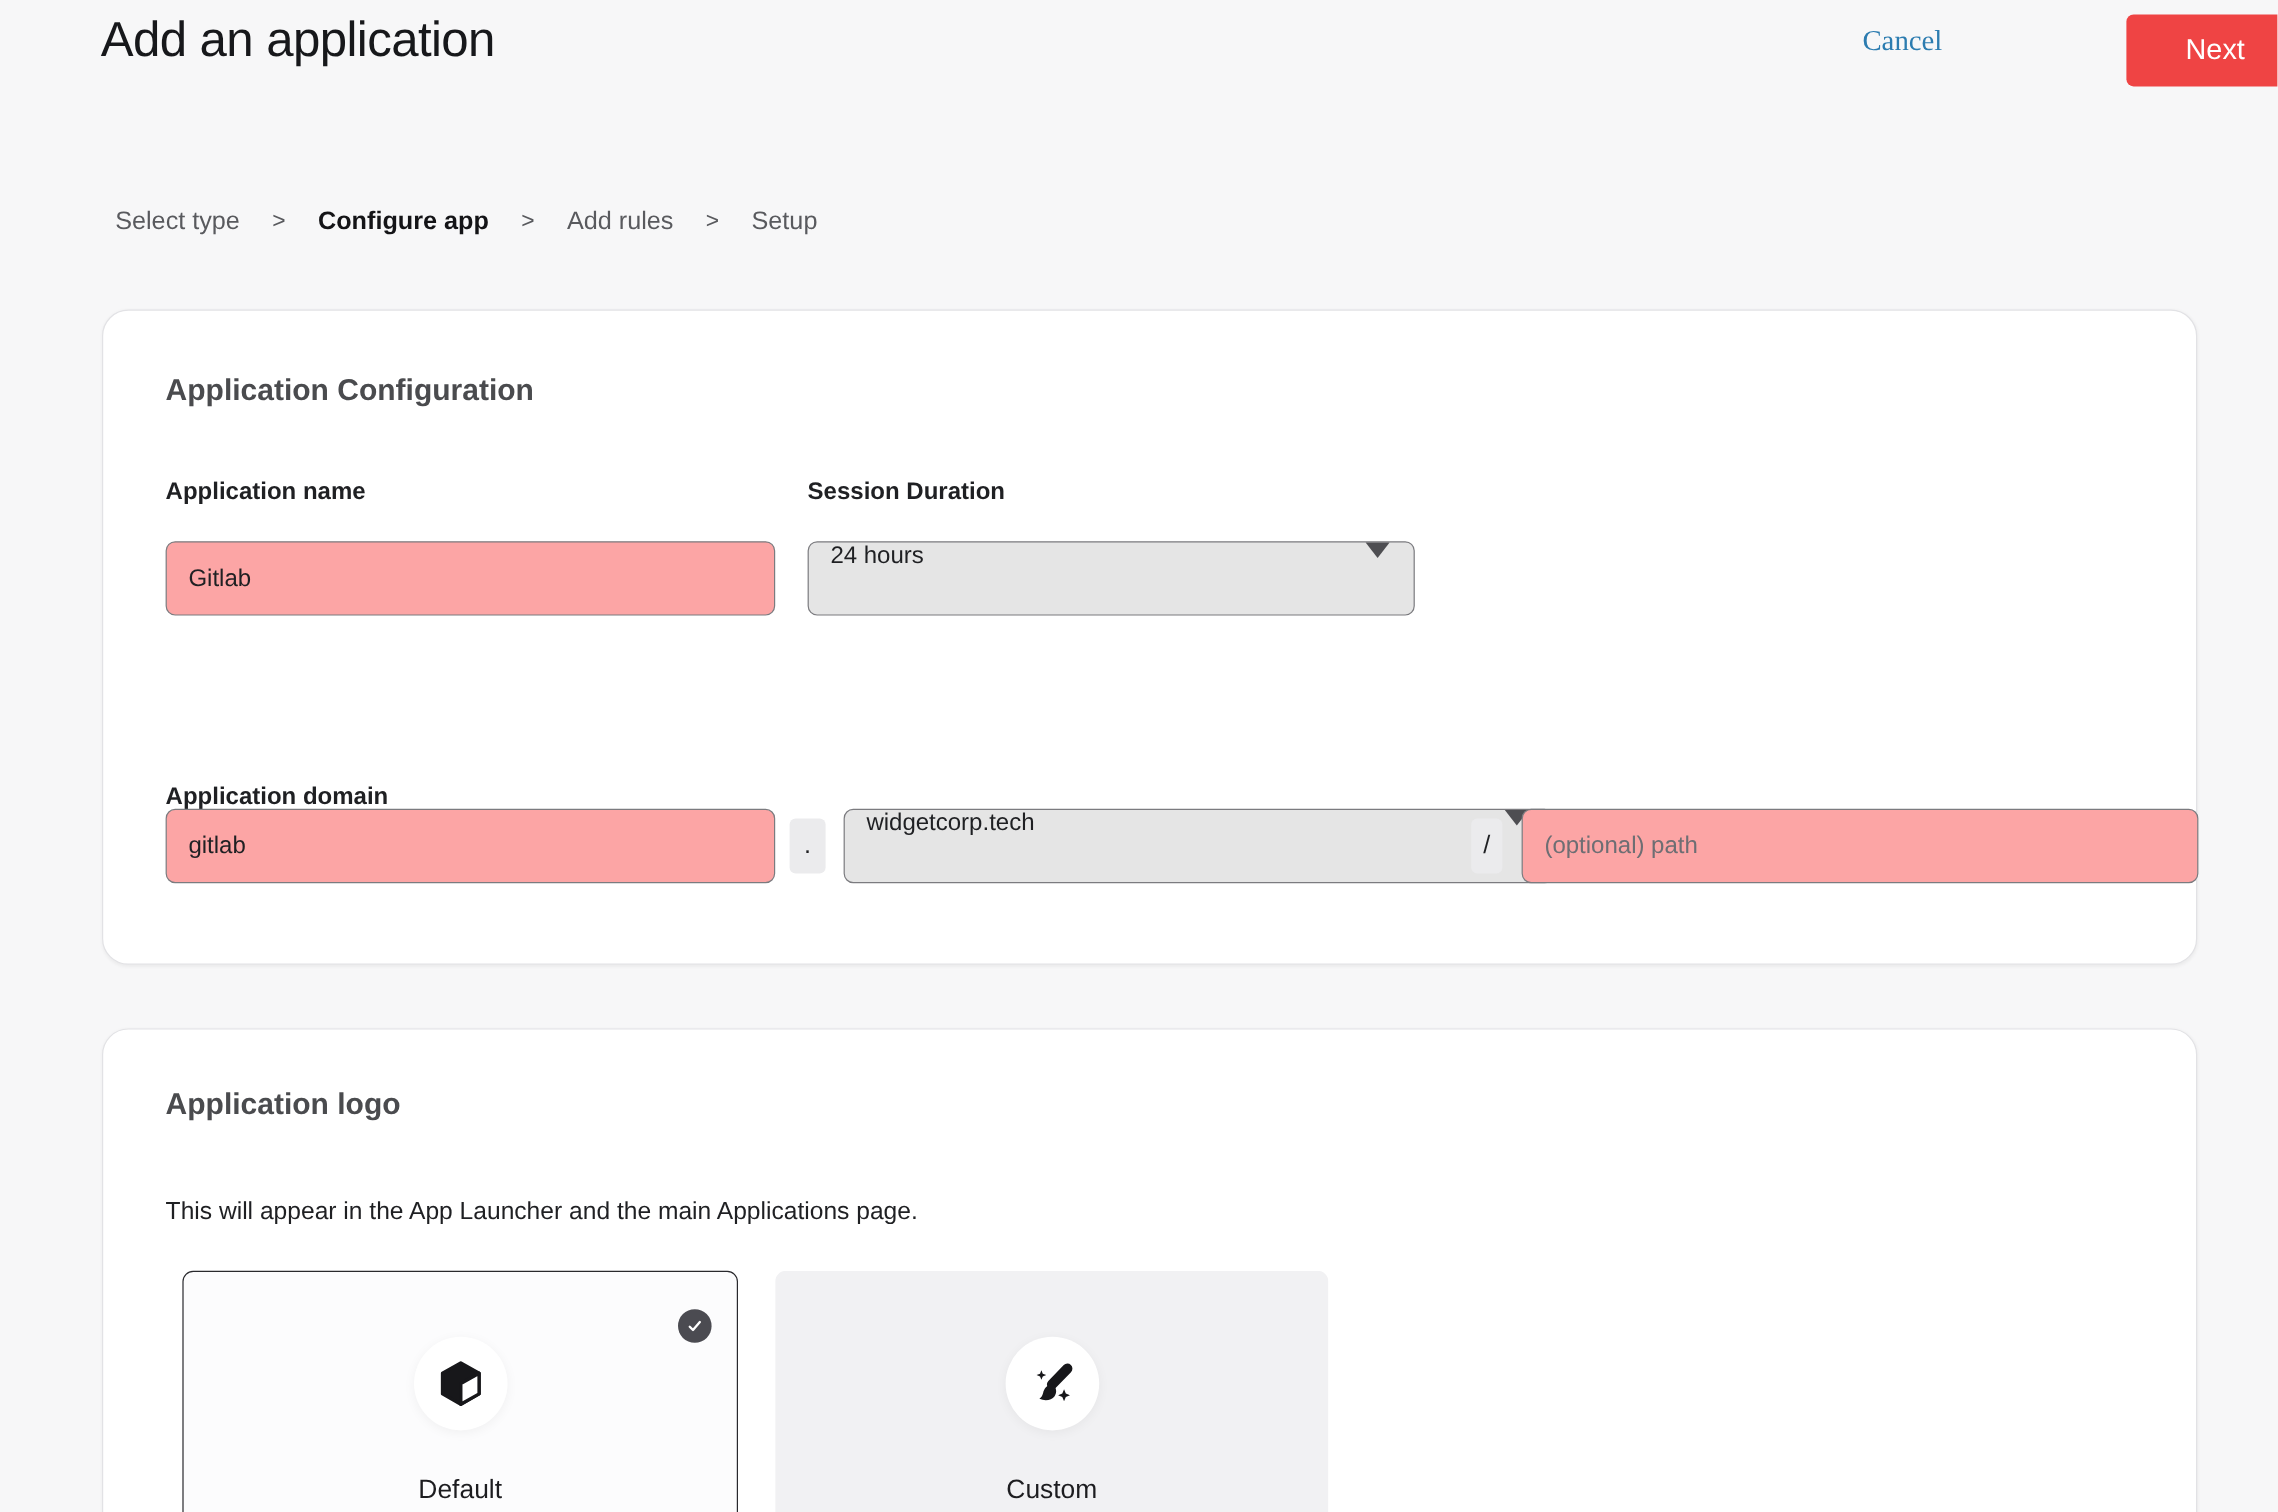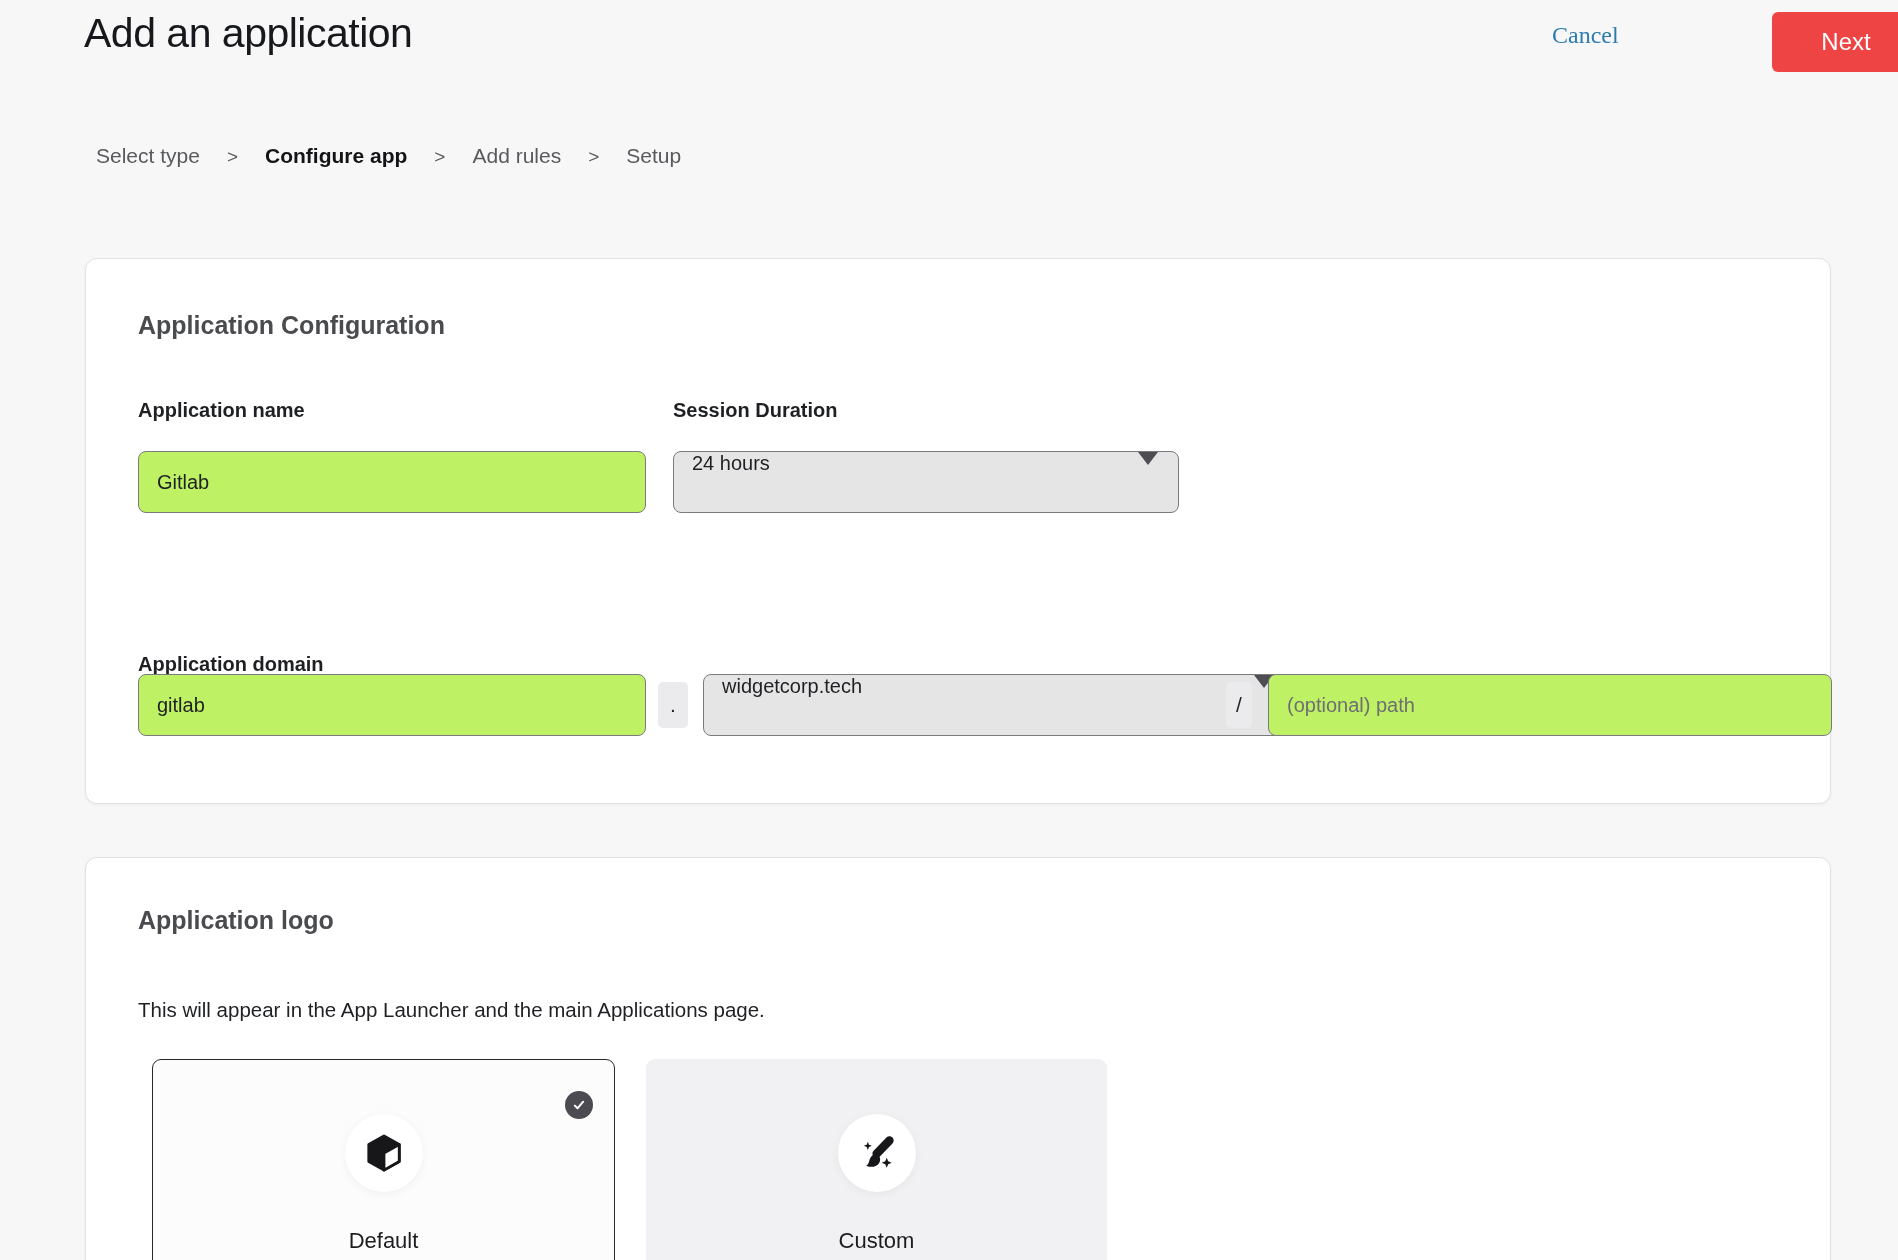--- a/index.html
+++ b/index.html
@@ -18,51 +18,51 @@
     font-family:Liberation Serif, serif;
   }
   .next-btn {
     position:absolute; left:1772px; top:12px; width:148px; height:60px;
     background:#ef4444; color:#ffffff; font-size:24px; border:none; border-radius:6px;
     cursor:pointer; font-family:inherit;
   }
 
   
   .breadcrumb {
-    position:absolute; left:96px; top:144px;
-    display:flex; align-items:flex-end; gap:27px;
+    position:absolute; left:96px; top:173px;
+    display:flex; align-items:center; gap:27px;
     font-size:21px; color:#595a5e;
   }
   .breadcrumb .step { cursor:pointer; }
   .breadcrumb .step.active { color:#141417; font-weight:bold; }
   .breadcrumb .sep { font-size:19px; color:#595a5e; }
 
   
   .card {
     position:absolute; left:85px; width:1746px;
-    background:#ffffff; border:1px solid #e2e2e5; border-radius:12px;
+    background:#ffffff; border:1px solid #e2e2e5; border-radius:22px;
     box-shadow:0 1px 3px rgba(0,0,0,0.05);
   }
   #card-config { top:258px; height:546px; }
   #card-logo   { top:857px; height:560px; }
 
   .section-title {
     position:absolute; left:52px;
     font-size:25px; font-weight:bold; color:#4a4b4e;
   }
   #card-config .section-title { top:52px; }
   #card-logo   .section-title { top:48px; }
 
   .field-label {
     position:absolute; font-size:20px; font-weight:bold; color:#1f2023;
   }
 
   .text-input {
     position:absolute; height:62px;
-    background:#bef264; border:1px solid #7b7b7f; border-radius:8px;
+    background:#fca5a5; border:1px solid #7b7b7f; border-radius:8px;
     font-size:20px; color:#1f2023; padding:0 18px;
     font-family:inherit; outline:none;
   }
   .text-input::placeholder { color:#6e6e73; }
 
   .select {
     position:absolute; height:62px;
     background:#e5e5e5; border:1px solid #7b7b7f; border-radius:8px;
     display:flex; align-items:flex-start; justify-content:space-between;
     padding:0 20px 0 18px; font-size:20px; color:#1f2023; cursor:pointer;

